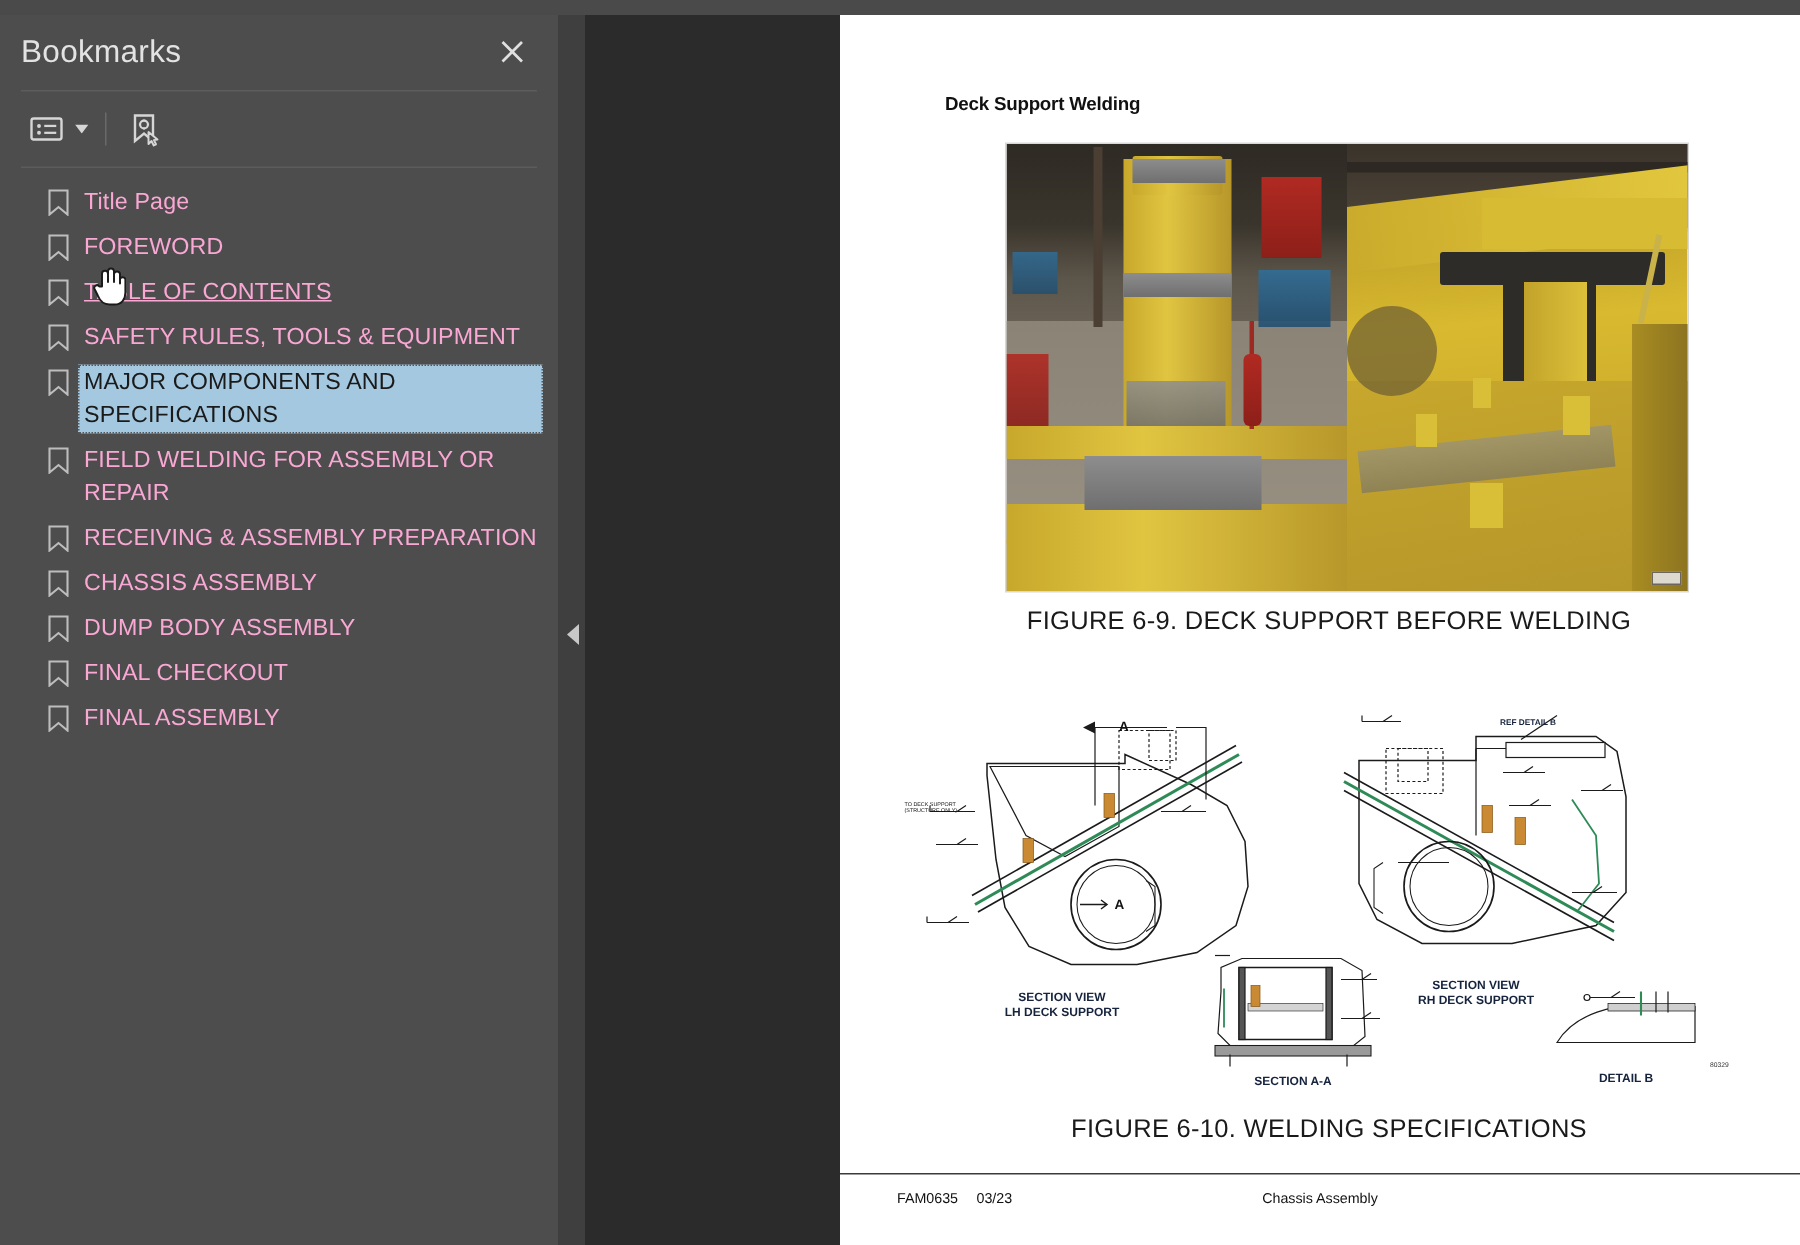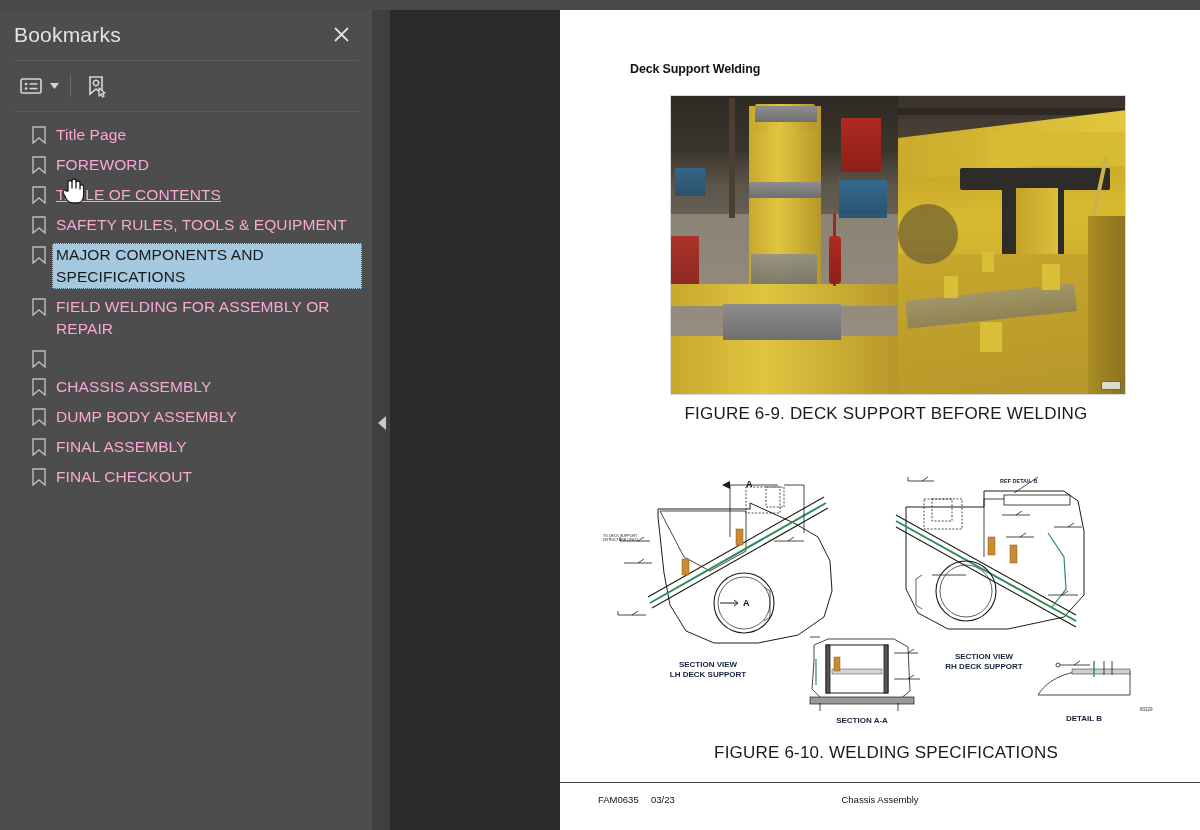--- a/index.html
+++ b/index.html
@@ -304,20 +304,21 @@
           <div class="bm-twisty empty">
             <svg width="9" height="12" viewBox="0 0 9 12">
               <path d="M1.5 1 L7 6 L1.5 11" fill="none" stroke="#d0d0d0" stroke-width="1.5"></path>
             </svg>
           </div>
           <div class="bm-icon">
             <svg width="14" height="18" viewBox="0 0 14 18">
               <path d="M1 1 H13 V17 L7 12 L1 17 Z" fill="none" stroke="#bdbdbd" stroke-width="1.4"></path>
             </svg>
           </div>
+          <div class="bm-label">RECEIVING &amp; ASSEMBLY PREPARATION</div>
         </div>
         <div class="bm-row">
           <div class="bm-twisty empty">
             <svg width="9" height="12" viewBox="0 0 9 12">
               <path d="M1.5 1 L7 6 L1.5 11" fill="none" stroke="#d0d0d0" stroke-width="1.5"></path>
             </svg>
           </div>
           <div class="bm-icon">
             <svg width="14" height="18" viewBox="0 0 14 18">
               <path d="M1 1 H13 V17 L7 12 L1 17 Z" fill="none" stroke="#bdbdbd" stroke-width="1.4"></path>
@@ -342,34 +343,34 @@
           <div class="bm-twisty empty">
             <svg width="9" height="12" viewBox="0 0 9 12">
               <path d="M1.5 1 L7 6 L1.5 11" fill="none" stroke="#d0d0d0" stroke-width="1.5"></path>
             </svg>
           </div>
           <div class="bm-icon">
             <svg width="14" height="18" viewBox="0 0 14 18">
               <path d="M1 1 H13 V17 L7 12 L1 17 Z" fill="none" stroke="#bdbdbd" stroke-width="1.4"></path>
             </svg>
           </div>
+          <div class="bm-label">FINAL CHECKOUT</div>
+        </div>
+        <div class="bm-row">
+          <div class="bm-twisty empty">
+            <svg width="9" height="12" viewBox="0 0 9 12">
+              <path d="M1.5 1 L7 6 L1.5 11" fill="none" stroke="#d0d0d0" stroke-width="1.5"></path>
+            </svg>
+          </div>
+          <div class="bm-icon">
+            <svg width="14" height="18" viewBox="0 0 14 18">
+              <path d="M1 1 H13 V17 L7 12 L1 17 Z" fill="none" stroke="#bdbdbd" stroke-width="1.4"></path>
+            </svg>
+          </div>
           <div class="bm-label">FINAL ASSEMBLY</div>
-        </div>
-        <div class="bm-row">
-          <div class="bm-twisty empty">
-            <svg width="9" height="12" viewBox="0 0 9 12">
-              <path d="M1.5 1 L7 6 L1.5 11" fill="none" stroke="#d0d0d0" stroke-width="1.5"></path>
-            </svg>
-          </div>
-          <div class="bm-icon">
-            <svg width="14" height="18" viewBox="0 0 14 18">
-              <path d="M1 1 H13 V17 L7 12 L1 17 Z" fill="none" stroke="#bdbdbd" stroke-width="1.4"></path>
-            </svg>
-          </div>
-          <div class="bm-label">FINAL CHECKOUT</div>
         </div>
       </div>
 
     <div class="cursor">
       <svg width="22" height="28" viewBox="0 0 22 28">
         <path d="M6 15 V6.5 a2 2 0 0 1 4 0 V12 V5 a2 2 0 0 1 4 0 V12 V7 a2 2 0 0 1 4 0 V13 V10 a2 2 0 0 1 3.6 0 V19 c0 4.5-2.6 8-7 8 H11 C7 27 4.4 24 3.2 21 L1.2 17 a1.8 1.8 0 0 1 3-2 Z" fill="#ffffff" stroke="#1b1b1b" stroke-width="1.3" stroke-linejoin="round"></path>
       </svg>
     </div>
   </div>
 

